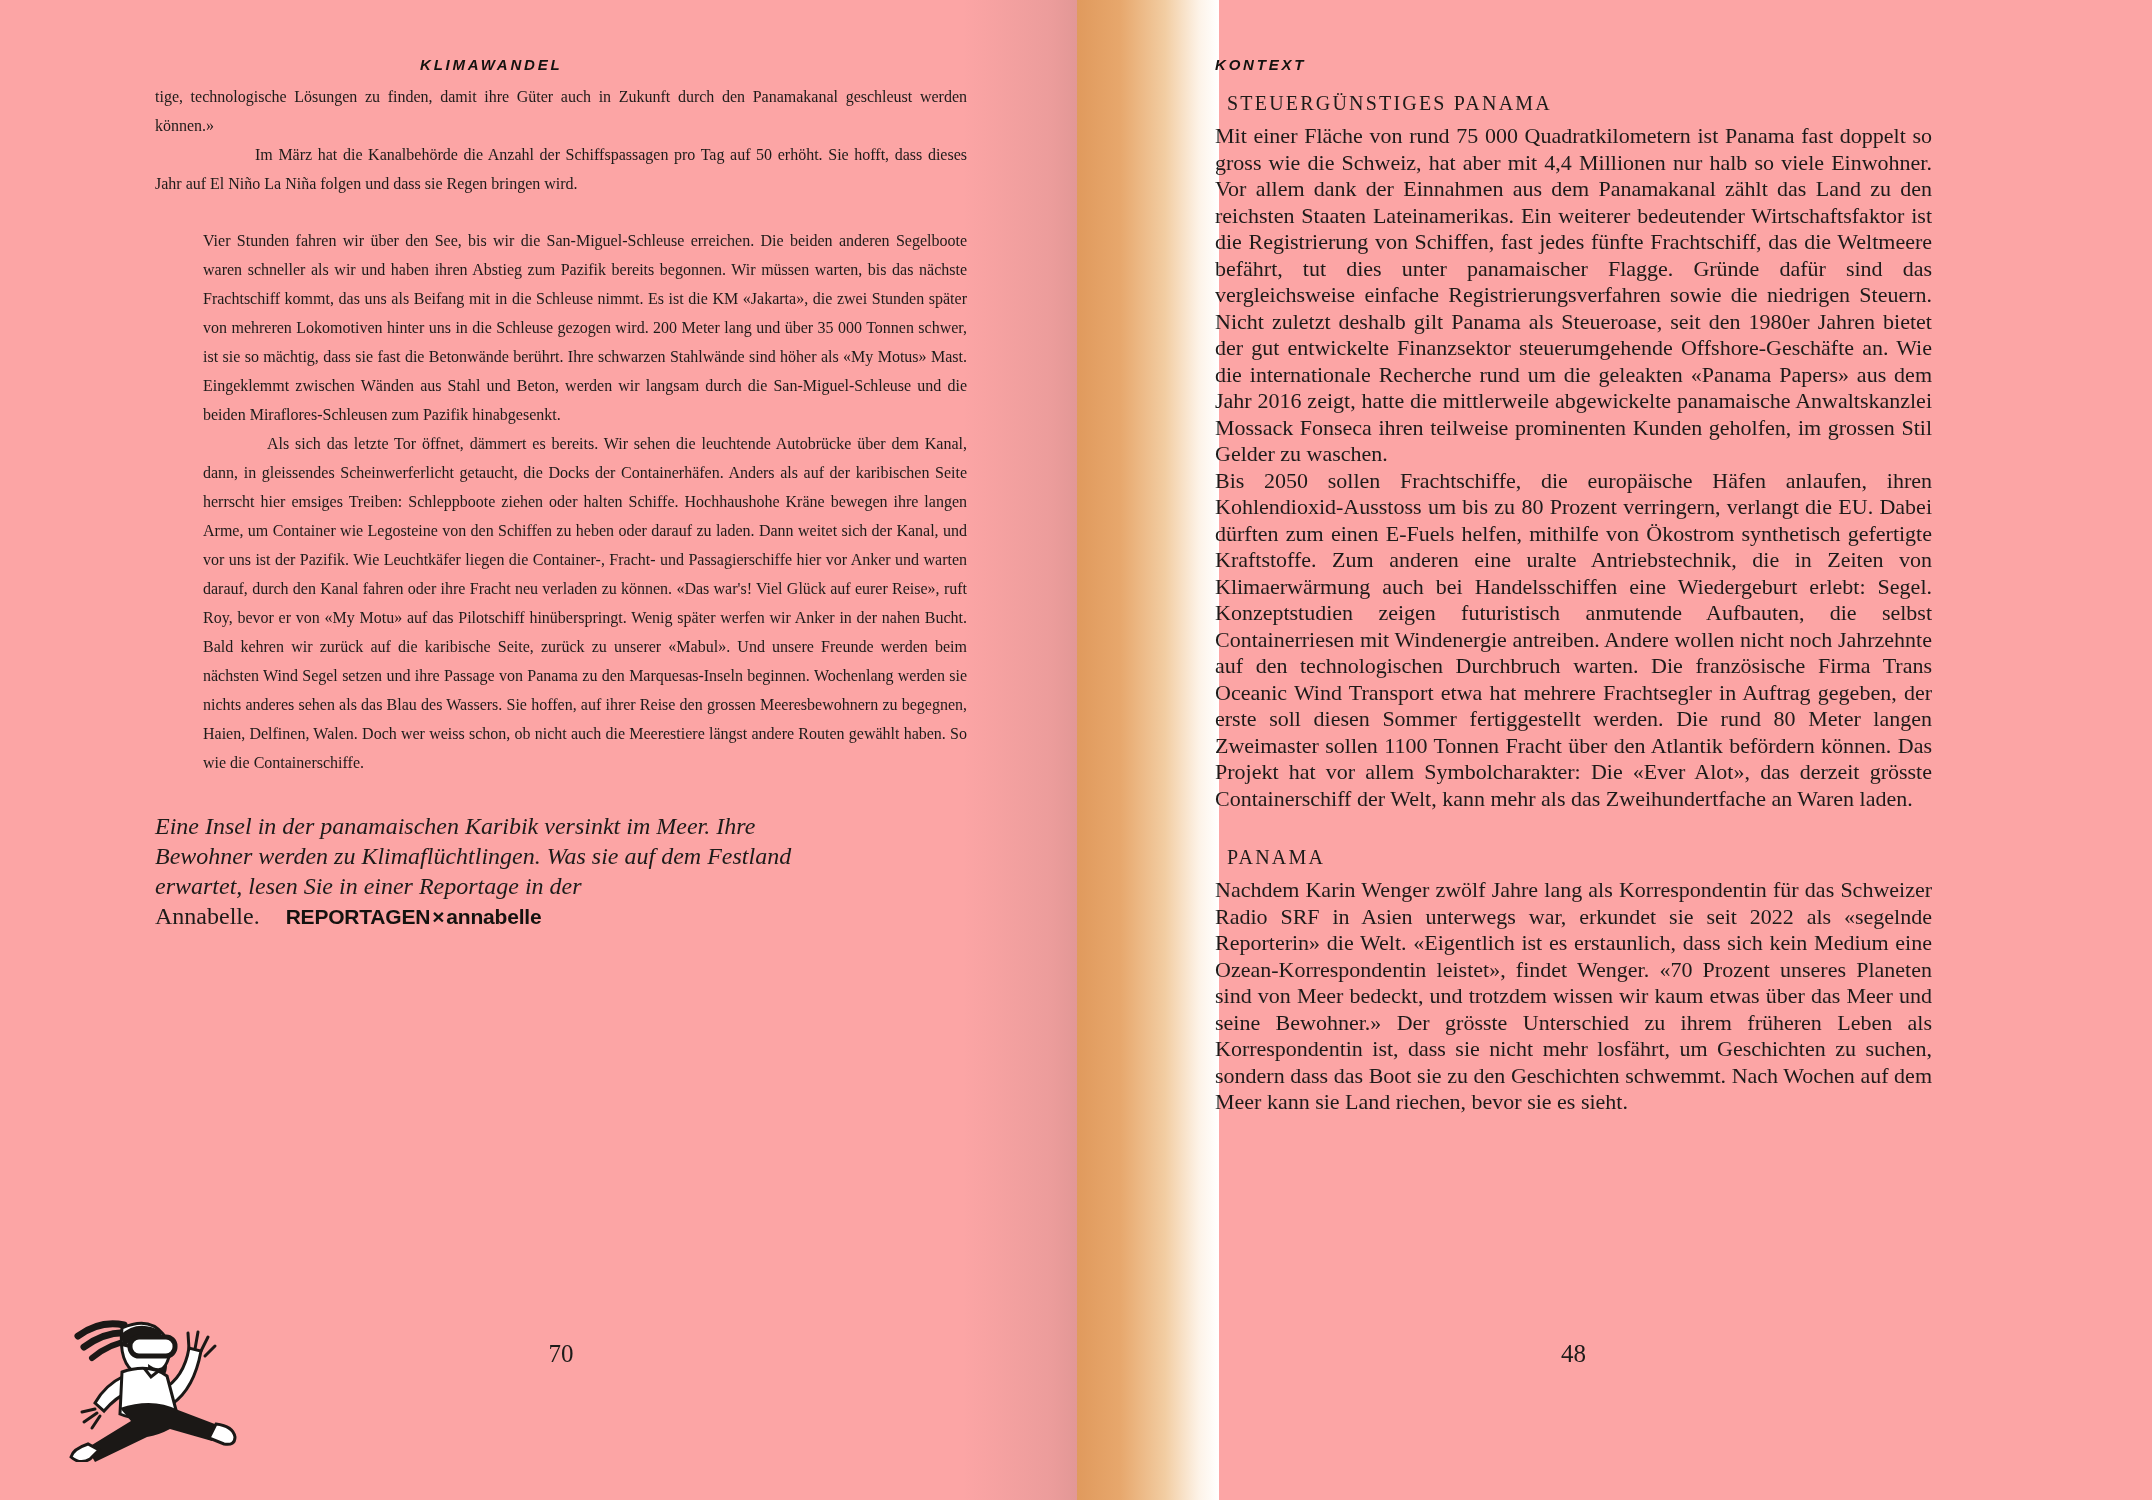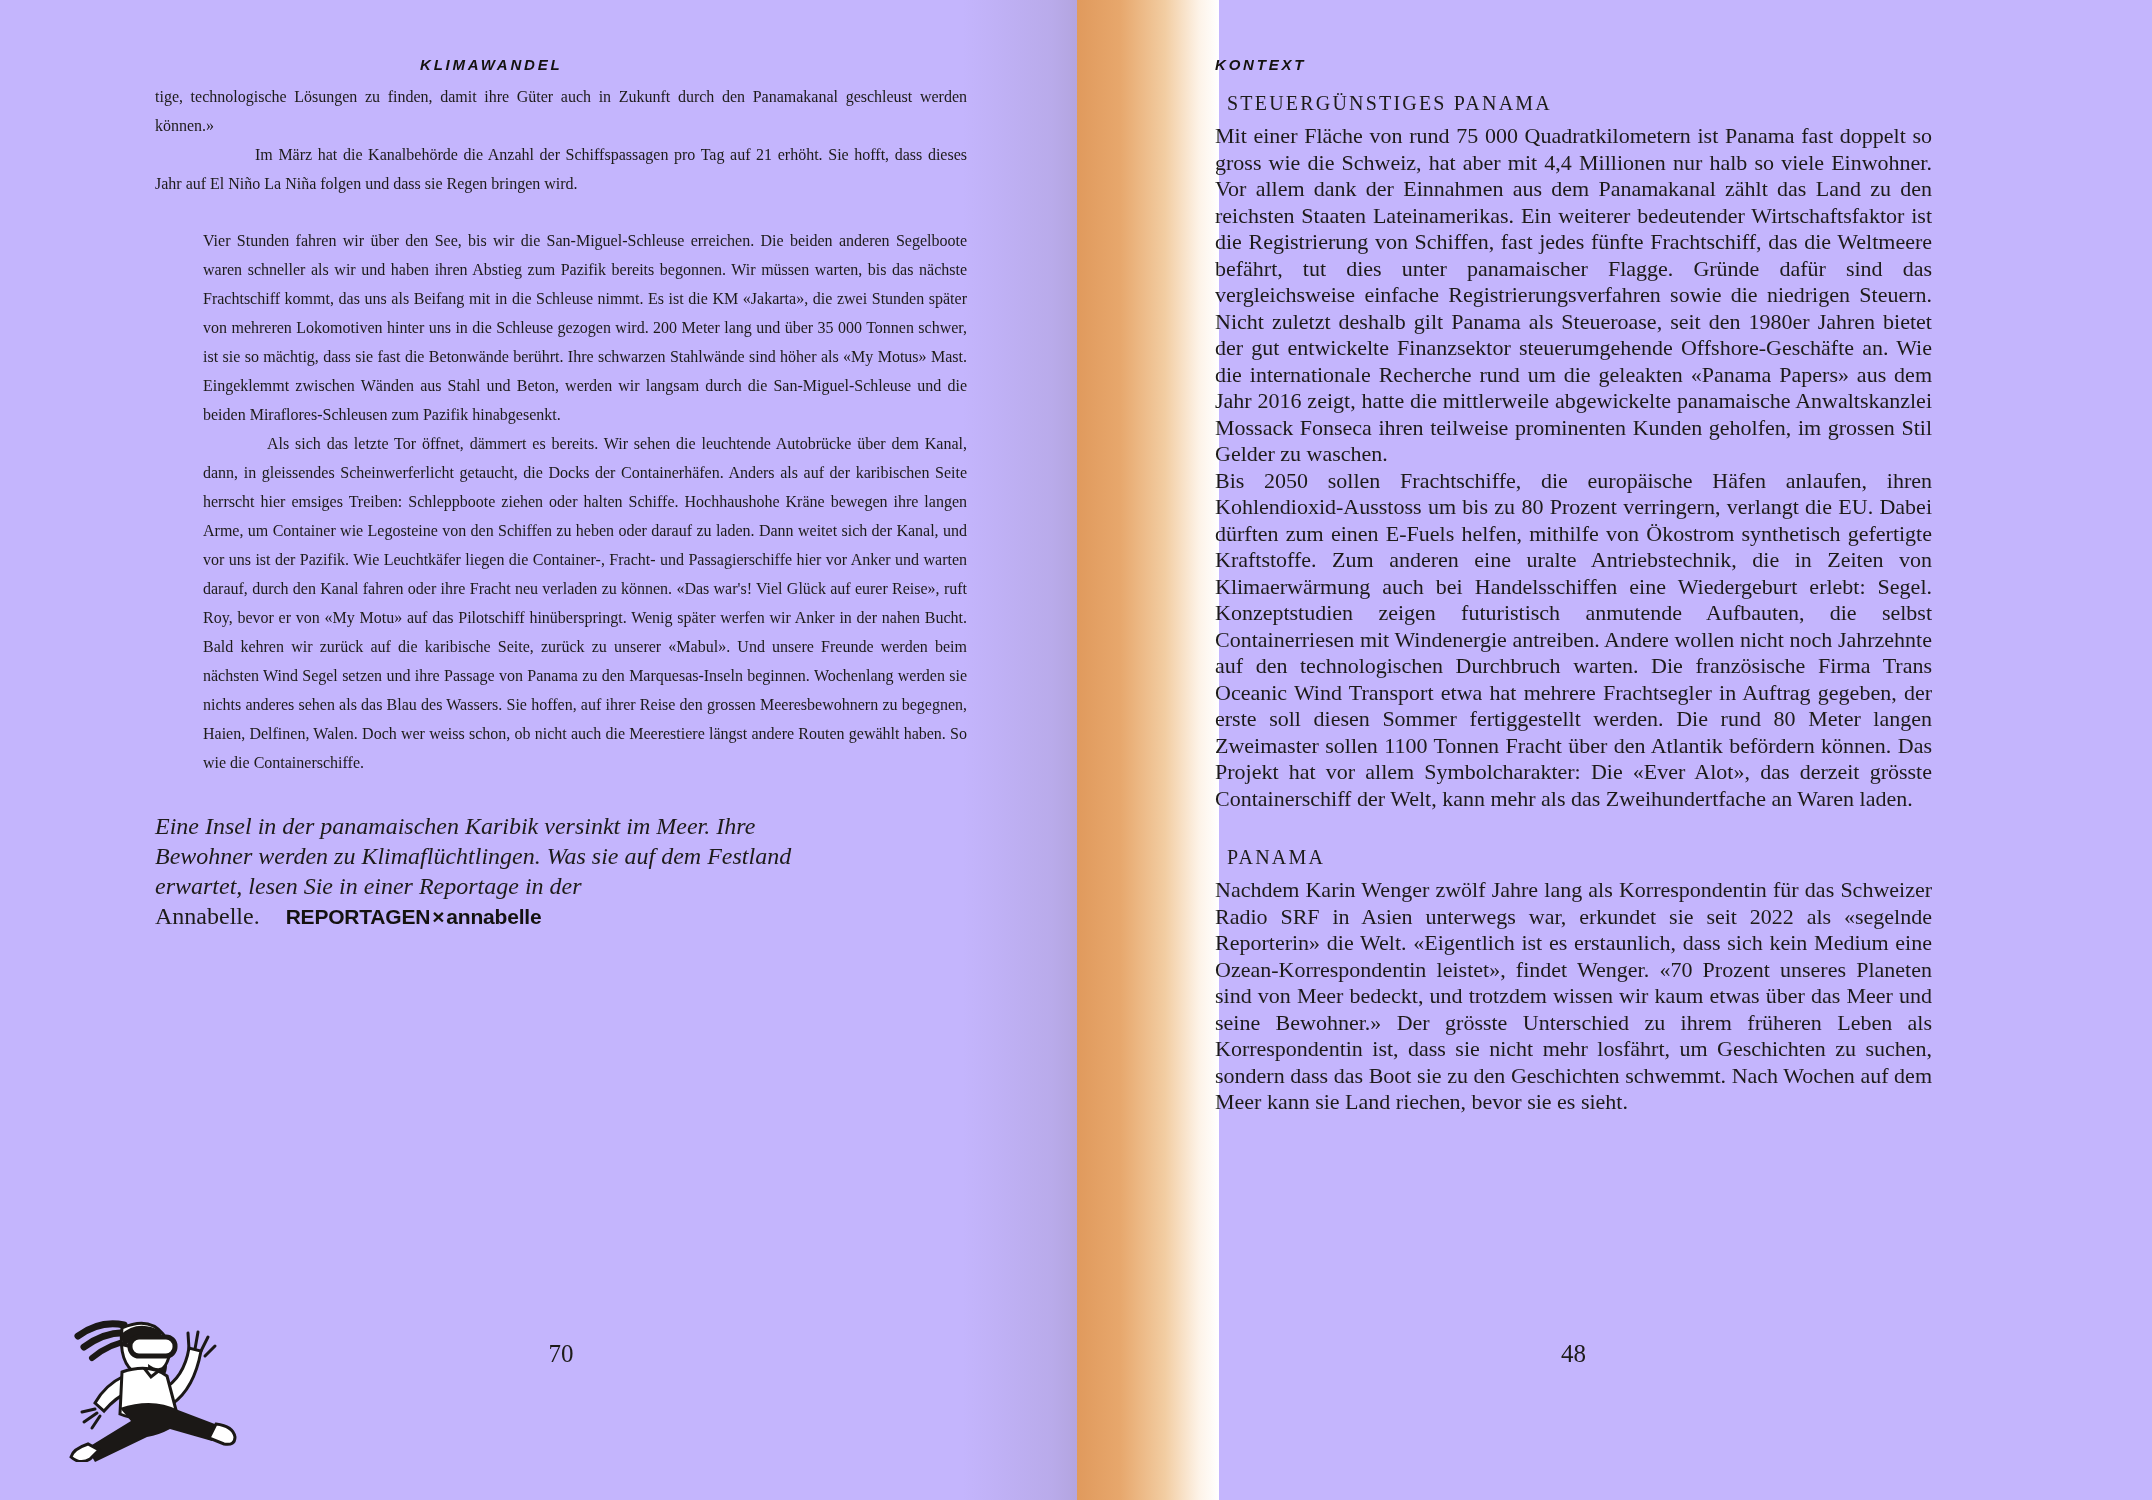--- a/index.html
+++ b/index.html
@@ -1,19 +1,19 @@
 <!DOCTYPE html>
 <html lang="de"><head>
 <meta charset="utf-8">
 <style>
   html,body{margin:0;padding:0;background:#ffffff;}
   .spread{
     position:relative;
     width:2152px;height:1500px;
-    background:#c4b5fd;
+    background:#fca5a5;
     overflow:hidden;
     color:#1d1b19;
     font-family:"Liberation Serif", serif;
   }
   
   .gutter-shadow{
     position:absolute;left:962px;top:0;width:115px;height:1500px;
     background:linear-gradient(to right, rgba(90,80,70,0) 0%, rgba(90,80,70,0.10) 78%, rgba(90,80,70,0.16) 100%);
     pointer-events:none;
   }
@@ -92,21 +92,21 @@
 <div class="spread">
 
   <div class="gutter-shadow"></div>
   <div class="spine-gradient"></div>
 
   <section class="page page-left">
     <div class="running-head rh-left">KLIMAWANDEL</div>
 
     <div class="col col-left">
       <p class="body lbody">tige, technologische Lösungen zu finden, damit ihre Güter auch in Zukunft durch den Panamakanal geschleust werden können.»</p>
-      <p class="body lbody indent-first">Im März hat die Kanalbehörde die Anzahl der Schiffspassagen pro Tag auf 21 erhöht. Sie hofft, dass dieses Jahr auf El Niño La Niña folgen und dass sie Regen bringen wird.</p>
+      <p class="body lbody indent-first">Im März hat die Kanalbehörde die Anzahl der Schiffspassagen pro Tag auf 50 erhöht. Sie hofft, dass dieses Jahr auf El Niño La Niña folgen und dass sie Regen bringen wird.</p>
 
       <div class="narrative-block">
         <p class="body lbody">Vier Stunden fahren wir über den See, bis wir die San-Miguel-Schleuse erreichen. Die beiden anderen Segelboote waren schneller als wir und haben ihren Abstieg zum Pazifik bereits begonnen. Wir müssen warten, bis das nächste Frachtschiff kommt, das uns als Beifang mit in die Schleuse nimmt. Es ist die KM «Jakarta», die zwei Stunden später von mehreren Lokomotiven hinter uns in die Schleuse gezogen wird. 200 Meter lang und über 35 000 Tonnen schwer, ist sie so mächtig, dass sie fast die Betonwände berührt. Ihre schwarzen Stahlwände sind höher als «My Motus» Mast. Eingeklemmt zwischen Wänden aus Stahl und Beton, werden wir langsam durch die San-Miguel-Schleuse und die beiden Miraflores-Schleusen zum Pazifik hinabgesenkt.</p>
         <p class="body lbody indent-first">Als sich das letzte Tor öffnet, dämmert es bereits. Wir sehen die leuchtende Autobrücke über dem Kanal, dann, in gleissendes Scheinwerferlicht getaucht, die Docks der Containerhäfen. Anders als auf der karibischen Seite herrscht hier emsiges Treiben: Schleppboote ziehen oder halten Schiffe. Hochhaushohe Kräne bewegen ihre langen Arme, um Container wie Legosteine von den Schiffen zu heben oder darauf zu laden. Dann weitet sich der Kanal, und vor uns ist der Pazifik. Wie Leuchtkäfer liegen die Container-, Fracht- und Passagierschiffe hier vor Anker und warten darauf, durch den Kanal fahren oder ihre Fracht neu verladen zu können. «Das war's! Viel Glück auf eurer Reise», ruft Roy, bevor er von «My Motu» auf das Pilotschiff hinüberspringt. Wenig später werfen wir Anker in der nahen Bucht. Bald kehren wir zurück auf die karibische Seite, zurück zu unserer «Mabul». Und unsere Freunde werden beim nächsten Wind Segel setzen und ihre Passage von Panama zu den Marquesas-Inseln beginnen. Wochenlang werden sie nichts anderes sehen als das Blau des Wassers. Sie hoffen, auf ihrer Reise den grossen Meeresbewohnern zu begegnen, Haien, Delfinen, Walen. Doch wer weiss schon, ob nicht auch die Meerestiere längst andere Routen gewählt haben. So wie die Containerschiffe.</p>
       </div>
 
       <p class="caption"><em>Eine Insel in der panamaischen Karibik versinkt im Meer. Ihre Bewohner werden zu Klimaflüchtlingen. Was sie auf dem Festland erwartet, lesen Sie in einer Reportage in der </em><span class="caption-brand">Annabelle.</span><span class="logo"><span class="logo-rep">REPORTAGEN</span><span class="logo-x">×</span><span class="logo-ann">annabelle</span></span></p>
     </div>
 
     <div class="figure">

